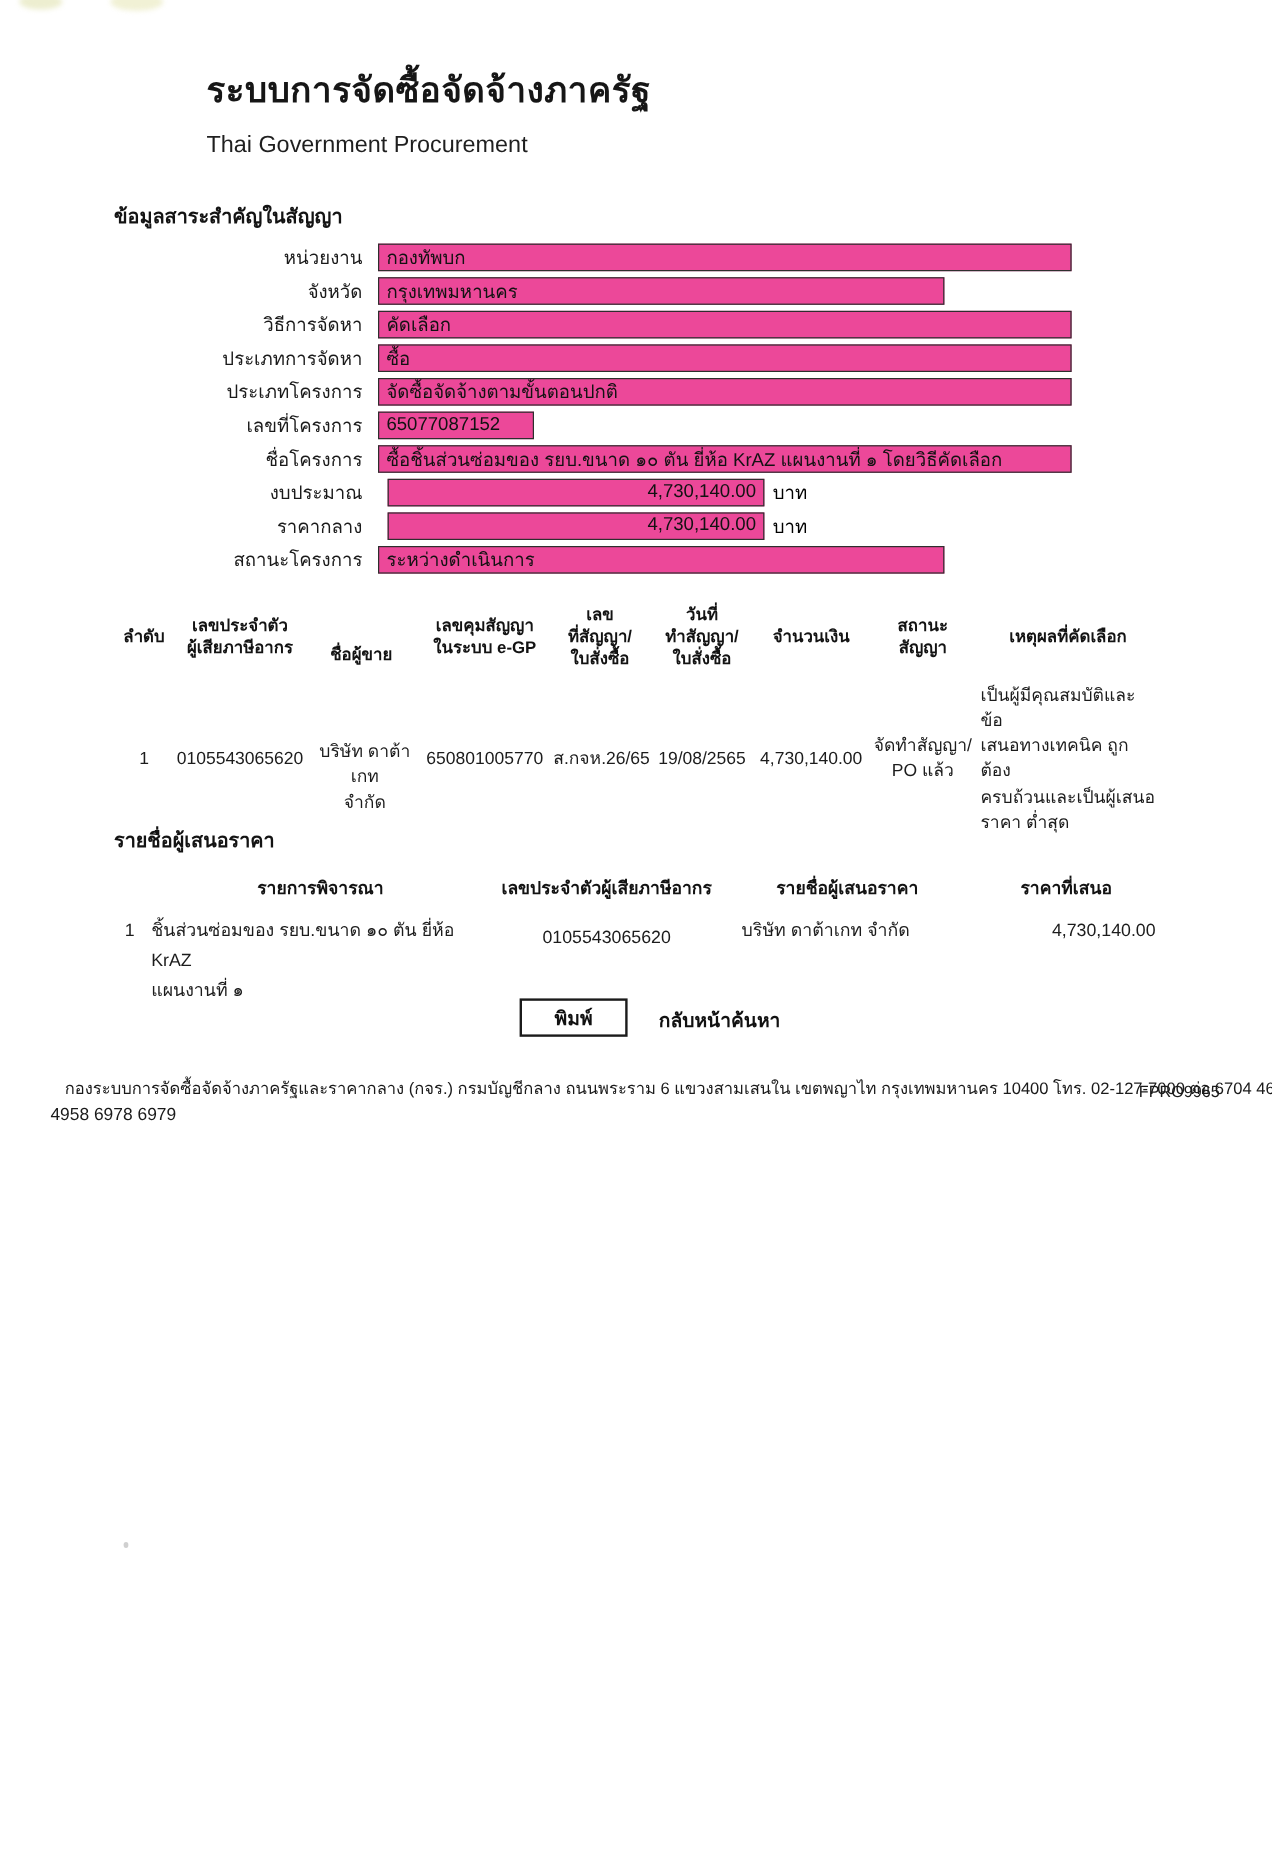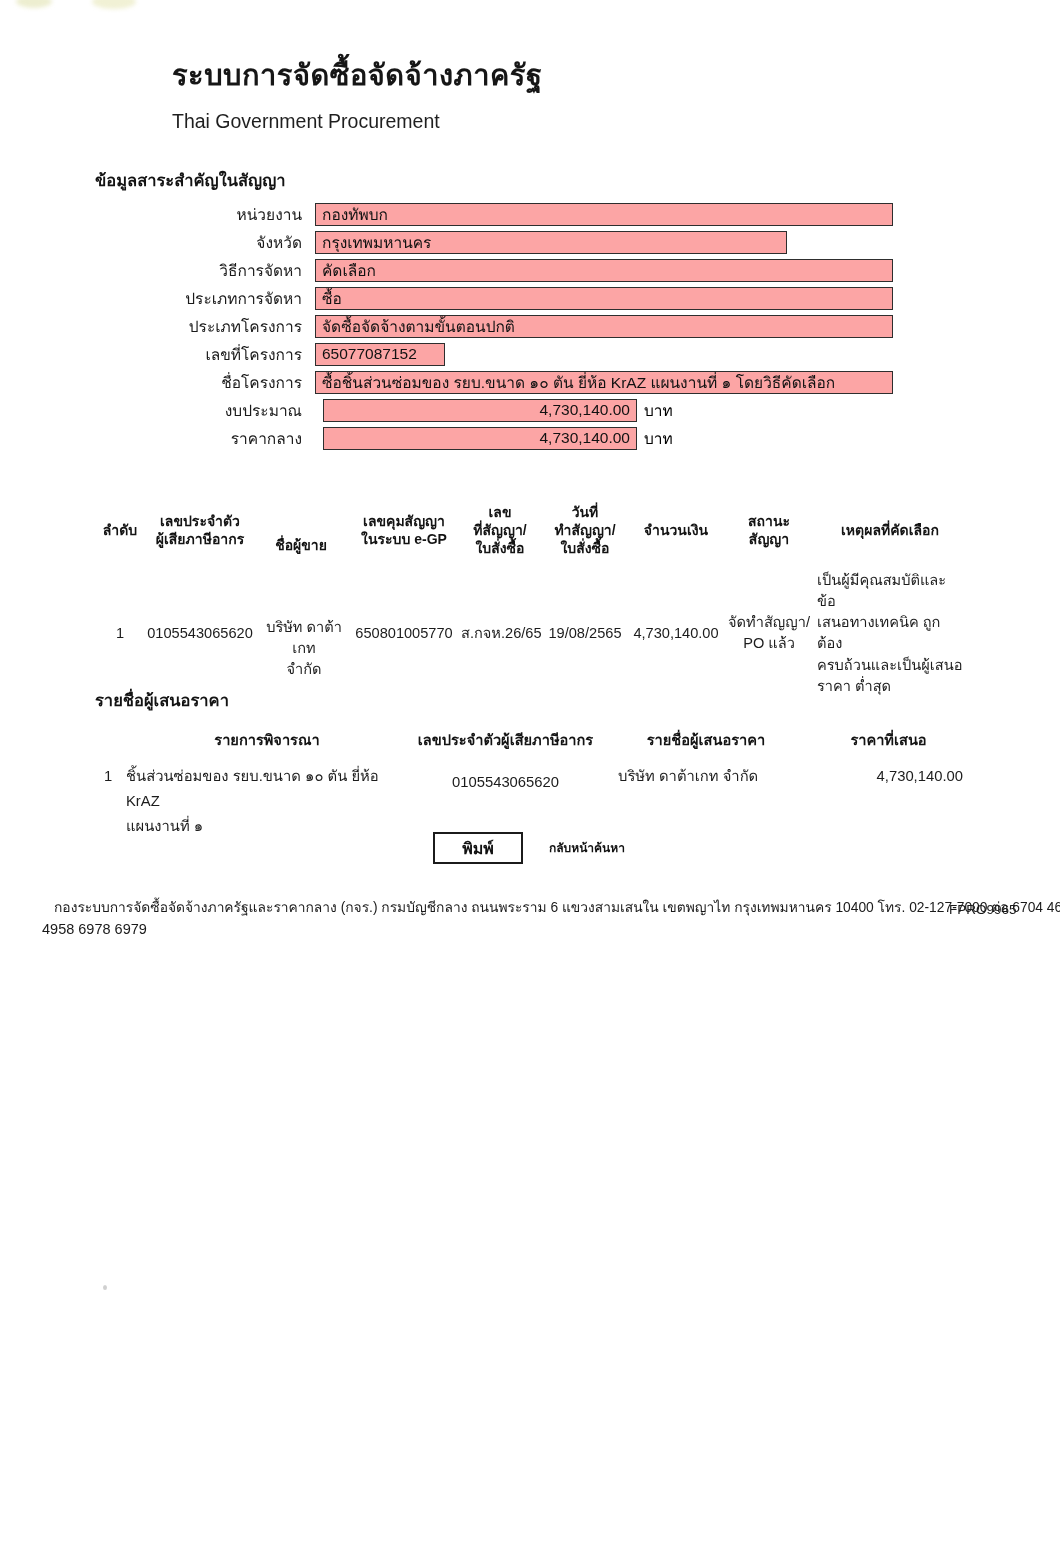--- a/index.html
+++ b/index.html
@@ -18,21 +18,21 @@
 
   .sec-title{position:absolute;font-size:16.5px;font-weight:bold;color:#131313;}
   .sec-title.contract{left:95px;top:167px;}
   .sec-title.bidders{left:95px;top:687px;}
 
   .form{position:absolute;left:95px;top:200px;width:880px;}
   .frow{display:flex;align-items:center;height:28px;}
   .flabel{width:207px;padding-right:13px;text-align:right;font-size:15.5px;color:#1a1a1a;flex:none;}
   .fbox{
     border:1.6px solid #2e2e2e;height:23px;display:flex;align-items:center;
-    padding:0 6px;font-size:15.5px;color:#121212;box-sizing:border-box;background:#fca5a5;
+    padding:0 6px;font-size:15.5px;color:#121212;box-sizing:border-box;background:#ec4899;
     white-space:nowrap;overflow:hidden;
   }
   .w-full{width:578px;}
   .w-mid{width:472px;}
   .w-small{width:130px;}
   .w-money{width:314px;margin-left:8px;justify-content:flex-end;}
   .fsuffix{font-size:15.5px;margin-left:7px;color:#000000;}
 
   .t1{position:absolute;left:95px;top:490px;width:868px;font-size:14px;}
   .t1 .hrow{display:flex;align-items:center;min-height:80px;font-weight:bold;color:#131313;}
@@ -63,21 +63,21 @@
   .t2 .drow .b1{text-align:left;white-space:pre-line;padding-left:5px;box-sizing:border-box;}
   .t2 .drow .b2{text-align:center;margin-top:6px;}
   .t2 .drow .b3{text-align:left;padding-left:20px;box-sizing:border-box;}
   .t2 .drow .b4{text-align:right;padding-right:0;}
 
   .print-btn{
     position:absolute;left:433px;top:832px;width:90px;height:32px;
     border:2.5px solid #1b1b1b;background:#fff;display:flex;align-items:center;justify-content:center;
     font-size:16px;font-weight:bold;color:#111;box-sizing:border-box;cursor:pointer;
   }
-  .back-link{position:absolute;left:549px;top:838px;font-size:12px;font-weight:bold;color:#111;cursor:pointer;}
+  .back-link{position:absolute;left:549px;top:838px;font-size:16px;font-weight:bold;color:#111;cursor:pointer;}
 
   .footer-line1{position:absolute;left:54px;top:896px;font-size:13.8px;color:#1a1a1a;white-space:nowrap;}
   .footer-line2{position:absolute;left:42px;top:921px;font-size:14.5px;color:#1a1a1a;}
   .form-code{position:absolute;left:949px;top:902px;font-size:13.5px;color:#1a1a1a;}
 </style>
 </head>
 <body>
 
 <div class="smudge smudge-1"></div>
 <div class="smudge smudge-2"></div>
@@ -119,20 +119,24 @@
   </div>
   <div class="frow">
     <div class="flabel">งบประมาณ</div>
     <div class="fbox w-money">4,730,140.00</div>
     <div class="fsuffix">บาท</div>
   </div>
   <div class="frow">
     <div class="flabel">ราคากลาง</div>
     <div class="fbox w-money">4,730,140.00</div>
     <div class="fsuffix">บาท</div>
+  </div>
+  <div class="frow">
+    <div class="flabel">สถานะโครงการ</div>
+    <div class="fbox w-mid">ระหว่างดำเนินการ</div>
   </div>
 </div>
 
 <div class="t1">
   <div class="hrow">
     <div class="c0">ลำดับ</div>
     <div class="c1">เลขประจำตัว
 ผู้เสียภาษีอากร</div>
     <div class="c2">ชื่อผู้ขาย</div>
     <div class="c3">เลขคุมสัญญา

